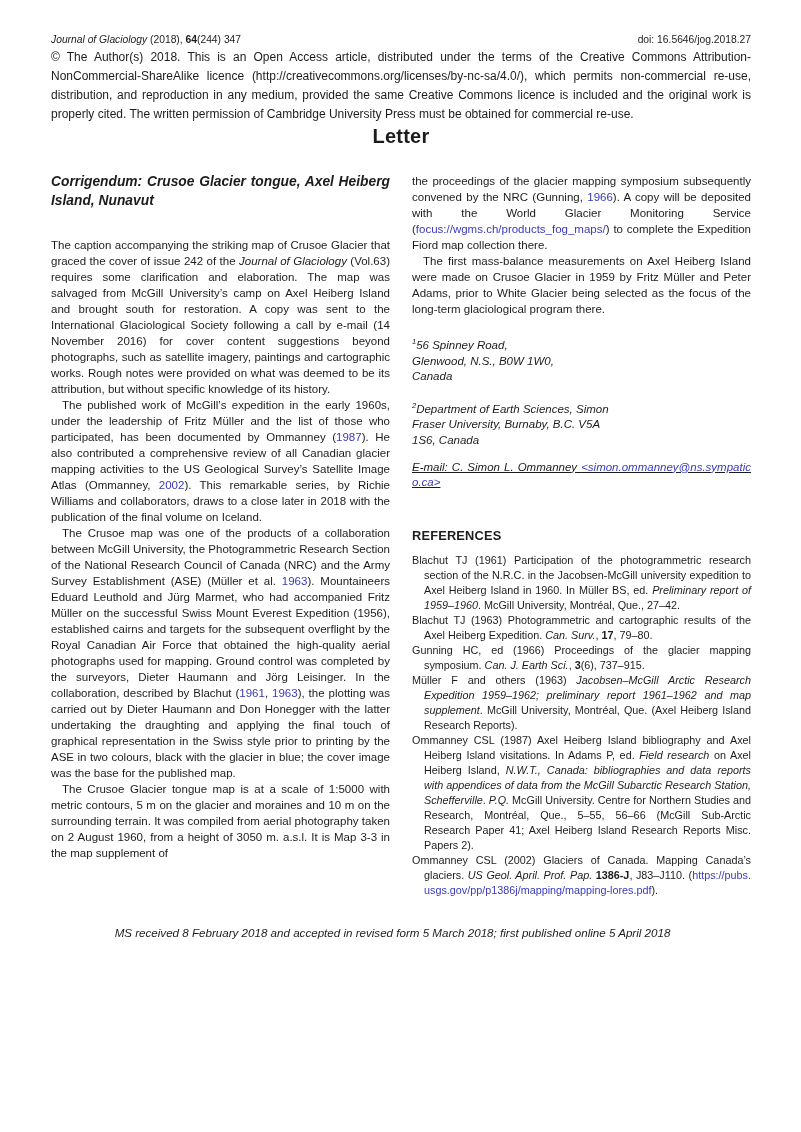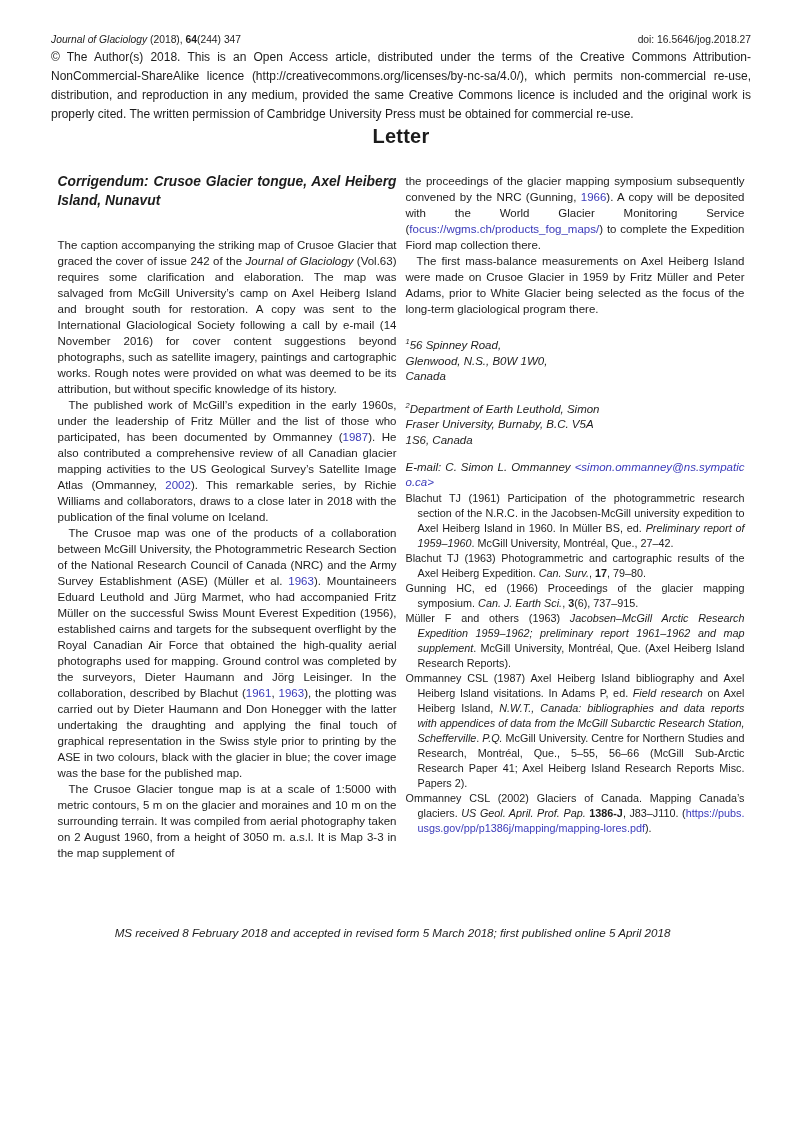--- a/index.html
+++ b/index.html
@@ -13,33 +13,33 @@
     font-family:"Liberation Sans", sans-serif;
     color:#1c1c1c;
     overflow:hidden;
   }
   
   .hrow{display:flex;justify-content:space-between;font-size:10.3px;line-height:14px;}
   .hcopy{font-size:12px;line-height:19px;text-align:justify;margin-top:1px;}
   
   h1.letter{font-size:20px;font-weight:bold;text-align:center;margin:1px 0 25px 0;letter-spacing:.2px;}
   
-  .cols{display:flex;gap:9px;justify-content:center;}
+  .cols{display:flex;gap:22px;}
   .col{width:339px;}
   h2.arttitle{font-size:13.8px;font-weight:bold;font-style:italic;line-height:18.5px;margin:0 0 27px 0;text-align:justify;}
   p.body{font-size:11.5px;line-height:16px;text-align:justify;margin:0;text-indent:11px;}
   p.body.first{text-indent:0;}
   
   .sig{margin-top:21px;font-size:11.5px;line-height:15.6px;}
   .sigrow{display:flex;justify-content:space-between;}
   .addr{font-style:italic;}
   .authors{text-align:right;}
   .sc{font-variant:small-caps;letter-spacing:.2px;}
   .dept{font-style:italic;margin-top:17px;max-width:252px;}
-  p.email{font-style:italic;font-size:11.5px;line-height:15.6px;text-align:justify;margin:11px 0 0 0;}
+  p.email{font-style:italic;font-size:11.5px;line-height:15.6px;text-align:justify;margin:11px 0 0 0;text-decoration:underline;}
   
   h3.refhead{font-size:12.8px;font-weight:bold;margin:37px 0 10px 0;letter-spacing:.2px;}
   p.ref{font-size:10.8px;line-height:15px;text-align:justify;margin:0;padding-left:12px;text-indent:-12px;}
   
   .footer{position:absolute;left:0;right:16px;top:926px;text-align:center;font-style:italic;font-size:11.6px;}
   
   .seg-i{font-style:italic;}
   .seg-b{font-weight:bold;}
   .seg-link{color:#3a3aba;}
   .seg-brk{word-break:break-all;}
@@ -76,27 +76,28 @@
 
       <div class="sig">
         <div class="sigrow">
           <div class="addr">
             <div><sup>1</sup><span>56 Spinney Road,</span></div>
             <div><span>Glenwood, N.S., B0W 1W0,</span></div>
             <div><span>Canada</span></div>
           </div>
         </div>
         <div class="dept">
-          <div><sup>2</sup><span>Department of Earth Leuthold, Simon</span></div>
+          <div><sup>2</sup><span>Department of Earth Sciences, Simon</span></div>
           <div><span>Fraser University, Burnaby, B.C. V5A</span></div>
           <div><span>1S6, Canada</span></div>
         </div>
         <p class="email"><span>E-mail: C. Simon L. Ommanney </span><span class="seg-link seg-brk">&lt;simon.ommanney@ns.sympatico.ca&gt;</span></p>
       </div>
 
+      <h3 class="refhead">REFERENCES</h3>
       <div>
         <p class="ref"><span>Blachut TJ (1961) Participation of the photogrammetric research section of the N.R.C. in the Jacobsen-McGill university expedition to Axel Heiberg Island in 1960. In Müller BS, ed. </span><span class="seg-i">Preliminary report of 1959–1960</span><span>. McGill University, Montréal, Que., 27–42.</span></p>
         <p class="ref"><span>Blachut TJ (1963) Photogrammetric and cartographic results of the Axel Heiberg Expedition. </span><span class="seg-i">Can. Surv.</span><span>, </span><span class="seg-b">17</span><span>, 79–80.</span></p>
         <p class="ref"><span>Gunning HC, ed (1966) Proceedings of the glacier mapping symposium. </span><span class="seg-i">Can. J. Earth Sci.</span><span>, </span><span class="seg-b">3</span><span>(6), 737–915.</span></p>
         <p class="ref"><span>Müller F and others (1963) </span><span class="seg-i">Jacobsen–McGill Arctic Research Expedition 1959–1962; preliminary report 1961–1962 and map supplement</span><span>. McGill University, Montréal, Que. (Axel Heiberg Island Research Reports).</span></p>
         <p class="ref"><span>Ommanney CSL (1987) Axel Heiberg Island bibliography and Axel Heiberg Island visitations. In Adams P, ed. </span><span class="seg-i">Field research</span><span> on Axel Heiberg Island, </span><span class="seg-i">N.W.T., Canada: bibliographies and data reports with appendices of data from the McGill Subarctic Research Station, Schefferville</span><span>. </span><span class="seg-i">P.Q.</span><span> McGill University. Centre for Northern Studies and Research, Montréal, Que., 5–55, 56–66 (McGill Sub-Arctic Research Paper 41; Axel Heiberg Island Research Reports Misc. Papers 2).</span></p>
         <p class="ref"><span>Ommanney CSL (2002) Glaciers of Canada. Mapping Canada’s glaciers. </span><span class="seg-i">US Geol. April. Prof. Pap.</span><span> </span><span class="seg-b">1386-J</span><span>, J83–J110. (</span><span class="seg-link seg-brk">https://pubs.usgs.gov/pp/p1386j/mapping/mapping-lores.pdf</span><span>).</span></p>
       </div>
     </div>
 

